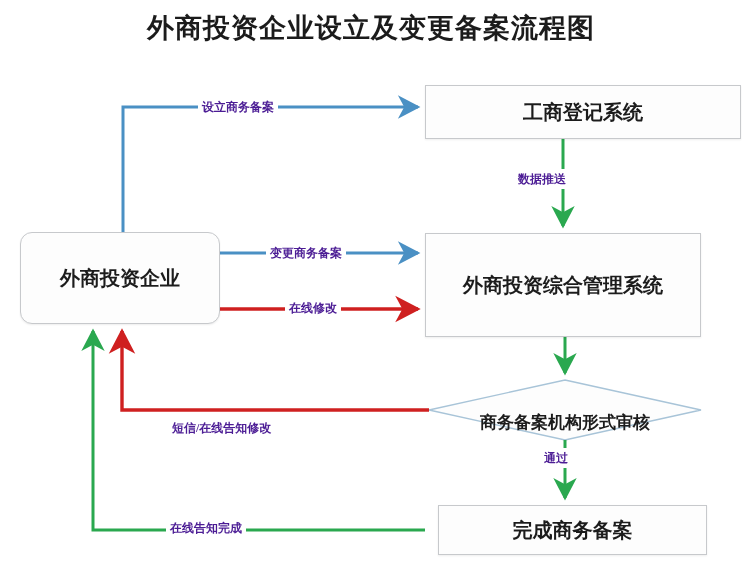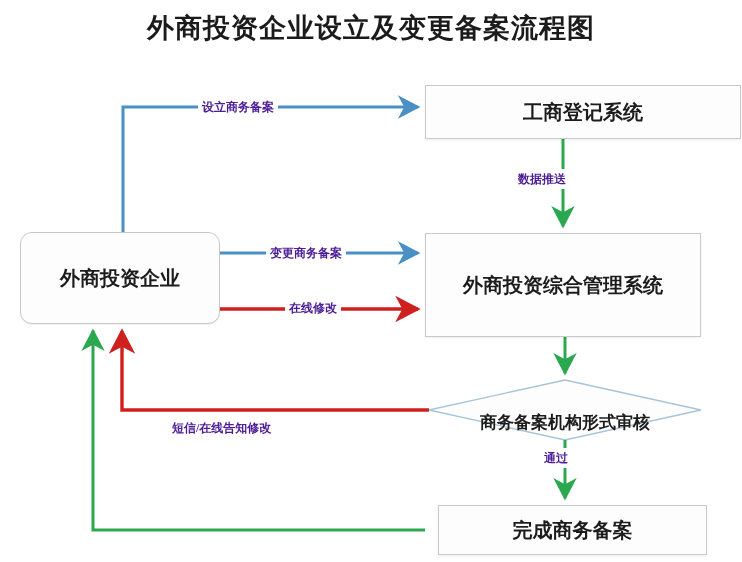--- a/index.html
+++ b/index.html
@@ -169,14 +169,15 @@
   <div class="edge-label lbl-datapush">数据推送</div>
 
   <div class="edge-label lbl-change">变更商务备案</div>
 
   <div class="edge-label lbl-online-mod">在线修改</div>
 
   <div class="edge-label lbl-sms">短信/在线告知修改</div>
 
   <div class="edge-label lbl-pass">通过</div>
 
+  <div class="edge-label lbl-notify">在线告知完成</div>
 
 </div>
 
 </body></html>

